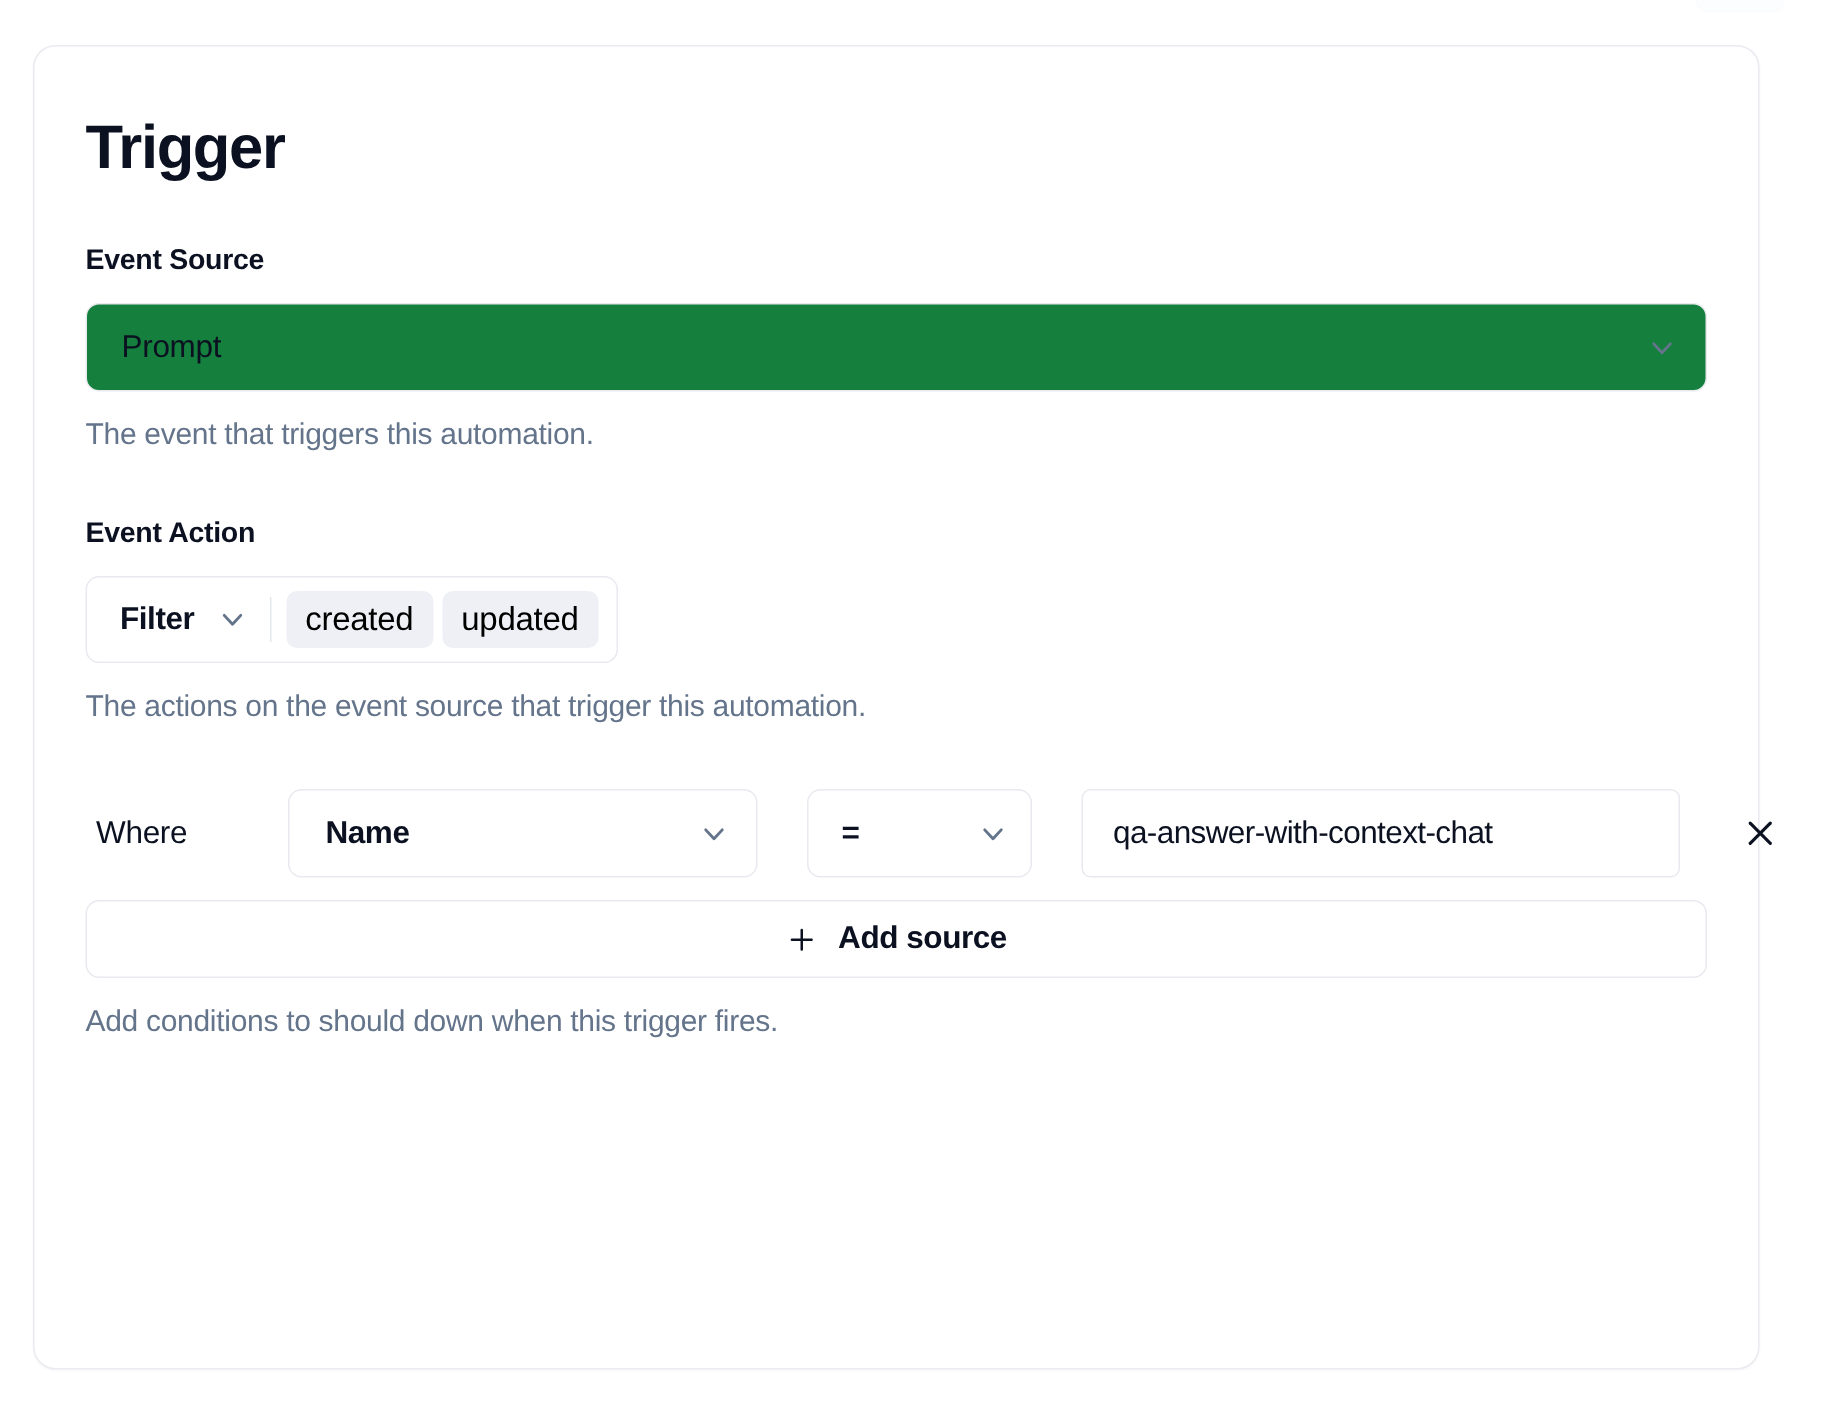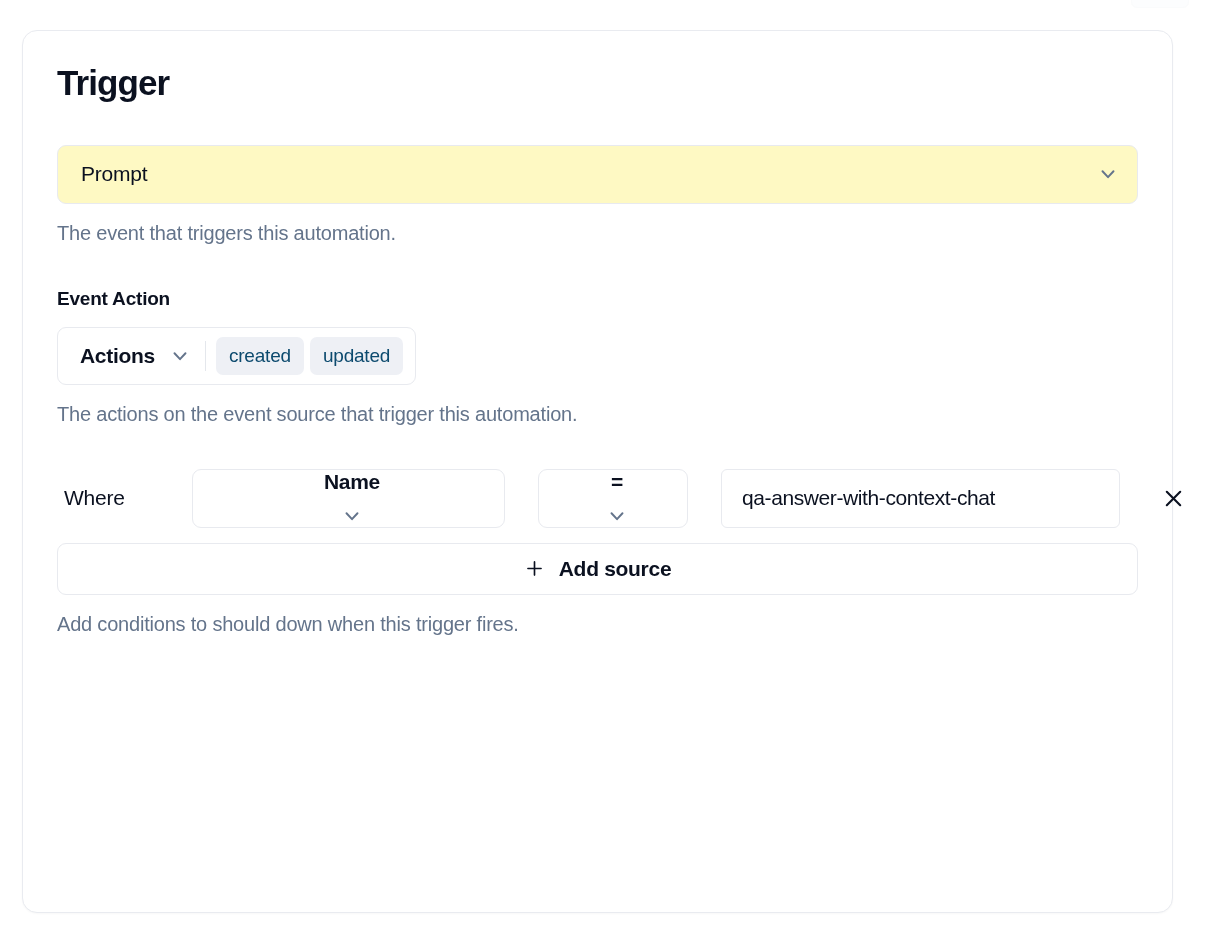--- a/index.html
+++ b/index.html
@@ -43,26 +43,26 @@
     width: 1151px;
     height: 883px;
     background: #ffffff;
     border: 1px solid #e9ebf0;
     border-radius: 15px;
     box-shadow: 0 1px 2px rgba(16, 24, 40, 0.03);
     padding: 34px 34px 0 34px;
   }
 
   .card-title {
-    font-size: 35px;
+    font-size: 41px;
     font-weight: bold;
     letter-spacing: -0.9px;
     line-height: 1.05;
     color: #0b1120;
-    margin: 0 0 14px 0;
+    margin: 12px 0 14px 0;
   }
 
   .card-subtitle {
     font-size: 21px;
     font-weight: normal;
     color: #64748b;
     letter-spacing: -0.2px;
     margin: 0;
   }
 
@@ -84,21 +84,21 @@
   }
 
   
   .select-box {
     position: relative;
     display: flex;
     align-items: center;
     height: 59px;
     border: 1px solid #e8eaef;
     border-radius: 9px;
-    background: #fef9c3;
+    background: #15803d;
     padding: 0 18px 0 23px;
     width: 100%;
     cursor: pointer;
   }
   .select-value {
     font-size: 21px;
     color: #0b1120;
     letter-spacing: -0.2px;
     flex: 1;
   }
@@ -140,22 +140,22 @@
     margin: 0 10px 0 0;
   }
   .chips { display: inline-flex; align-items: center; gap: 6px; }
   .chip {
     display: inline-flex;
     align-items: center;
     height: 38px;
     padding: 0 13px;
     border-radius: 7px;
     background: #eef0f5;
-    font-size: 19px;
-    color: #0c4a6e;
+    font-size: 22px;
+    color: #000000;
     letter-spacing: -0.2px;
     cursor: pointer;
   }
 
   
   .filter-row {
     display: flex;
     align-items: center;
     gap: 33px;
     margin-top: 2px;
@@ -171,21 +171,20 @@
   .filter-select {
     display: flex;
     align-items: center;
     justify-content: space-between;
     height: 59px;
     border: 1px solid #e8eaef;
     border-radius: 9px;
     background: #ffffff;
     padding: 0 17px 0 24px;
     cursor: pointer;
-    flex-direction: column;
   }
   .filter-select.field-sel { width: 313px; flex: none; }
   .filter-select.op-sel { width: 150px; flex: none; padding: 0 14px 0 22px; }
   .filter-select-value {
     font-size: 21px;
     font-weight: bold;
     color: #0b1120;
     letter-spacing: -0.3px;
   }
   .filter-value-input {
@@ -246,39 +245,40 @@
 
 <div class="page">
 
   <div class="top-fragment"></div>
 
   <section class="card">
 
     <h1 class="card-title">Trigger</h1>
 
     <div class="field-group">
+      <div class="field-label">Event Source</div>
 
       <div class="select-box">
         <span class="select-value">Prompt</span>
         <span class="chev">
           <svg viewBox="0 0 24 24" fill="none" stroke="currentColor" stroke-width="2.1" stroke-linecap="round" stroke-linejoin="round">
               <polyline points="6 9 12 15.5 18 9"></polyline>
             </svg>
         </span>
       </div>
 
       <p class="helper-text">The event that triggers this automation.</p>
     </div>
 
     <div class="field-group">
       <div class="field-label">Event Action</div>
 
       <div class="action-control">
         <span class="action-trigger">
-          <span class="action-trigger-label">Actions</span>
+          <span class="action-trigger-label">Filter</span>
           <span class="chev">
             <svg viewBox="0 0 24 24" fill="none" stroke="currentColor" stroke-width="2.1" stroke-linecap="round" stroke-linejoin="round">
                 <polyline points="6 9 12 15.5 18 9"></polyline>
               </svg>
           </span>
         </span>
         <span class="vdivider"></span>
         <span class="chips">
           <span class="chip">created</span>
           <span class="chip">updated</span>

